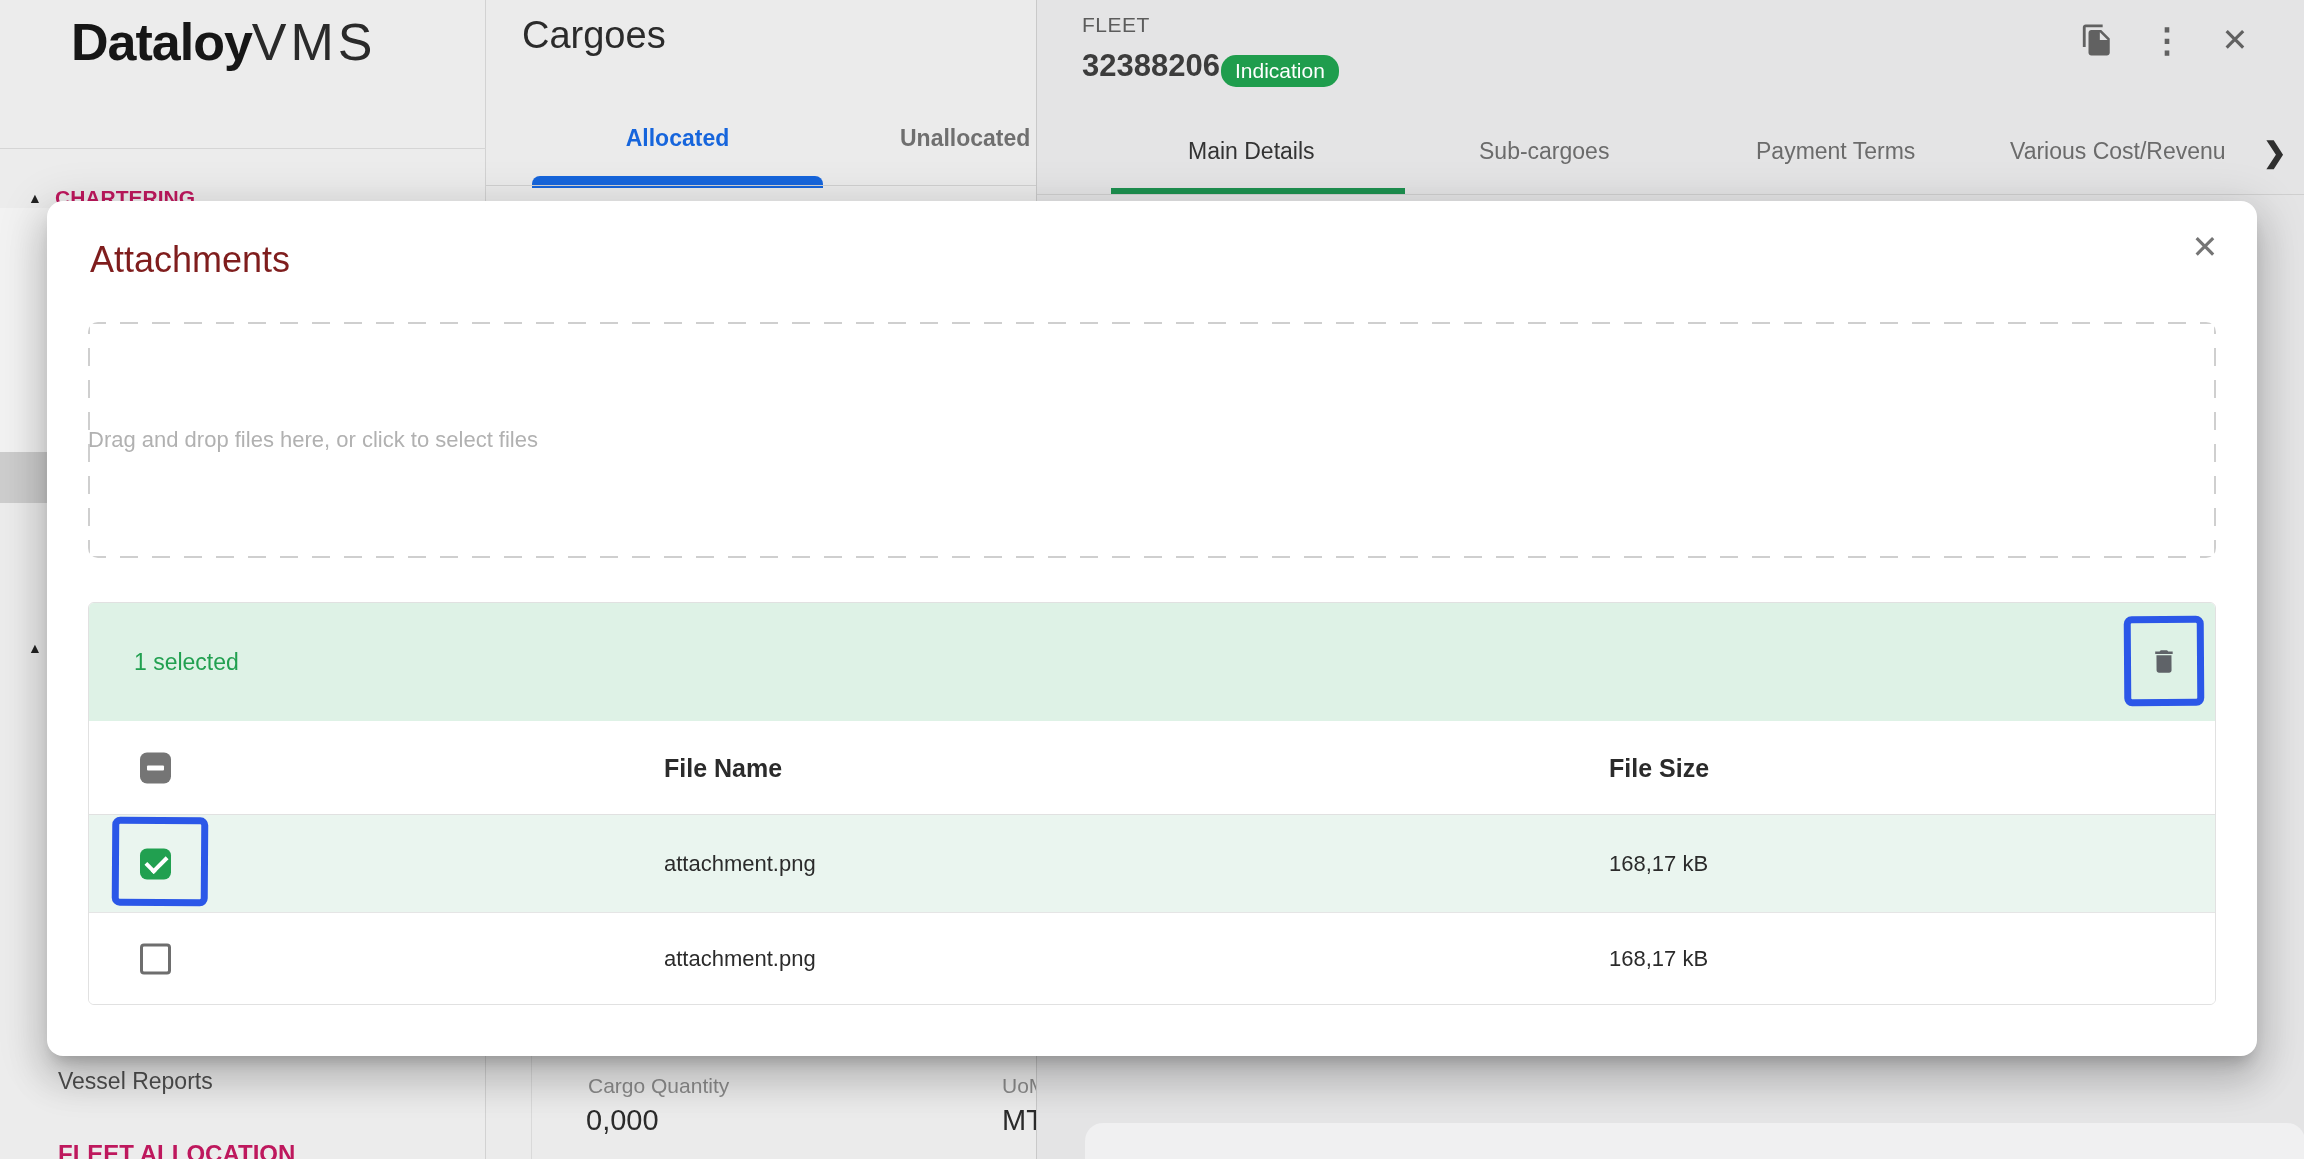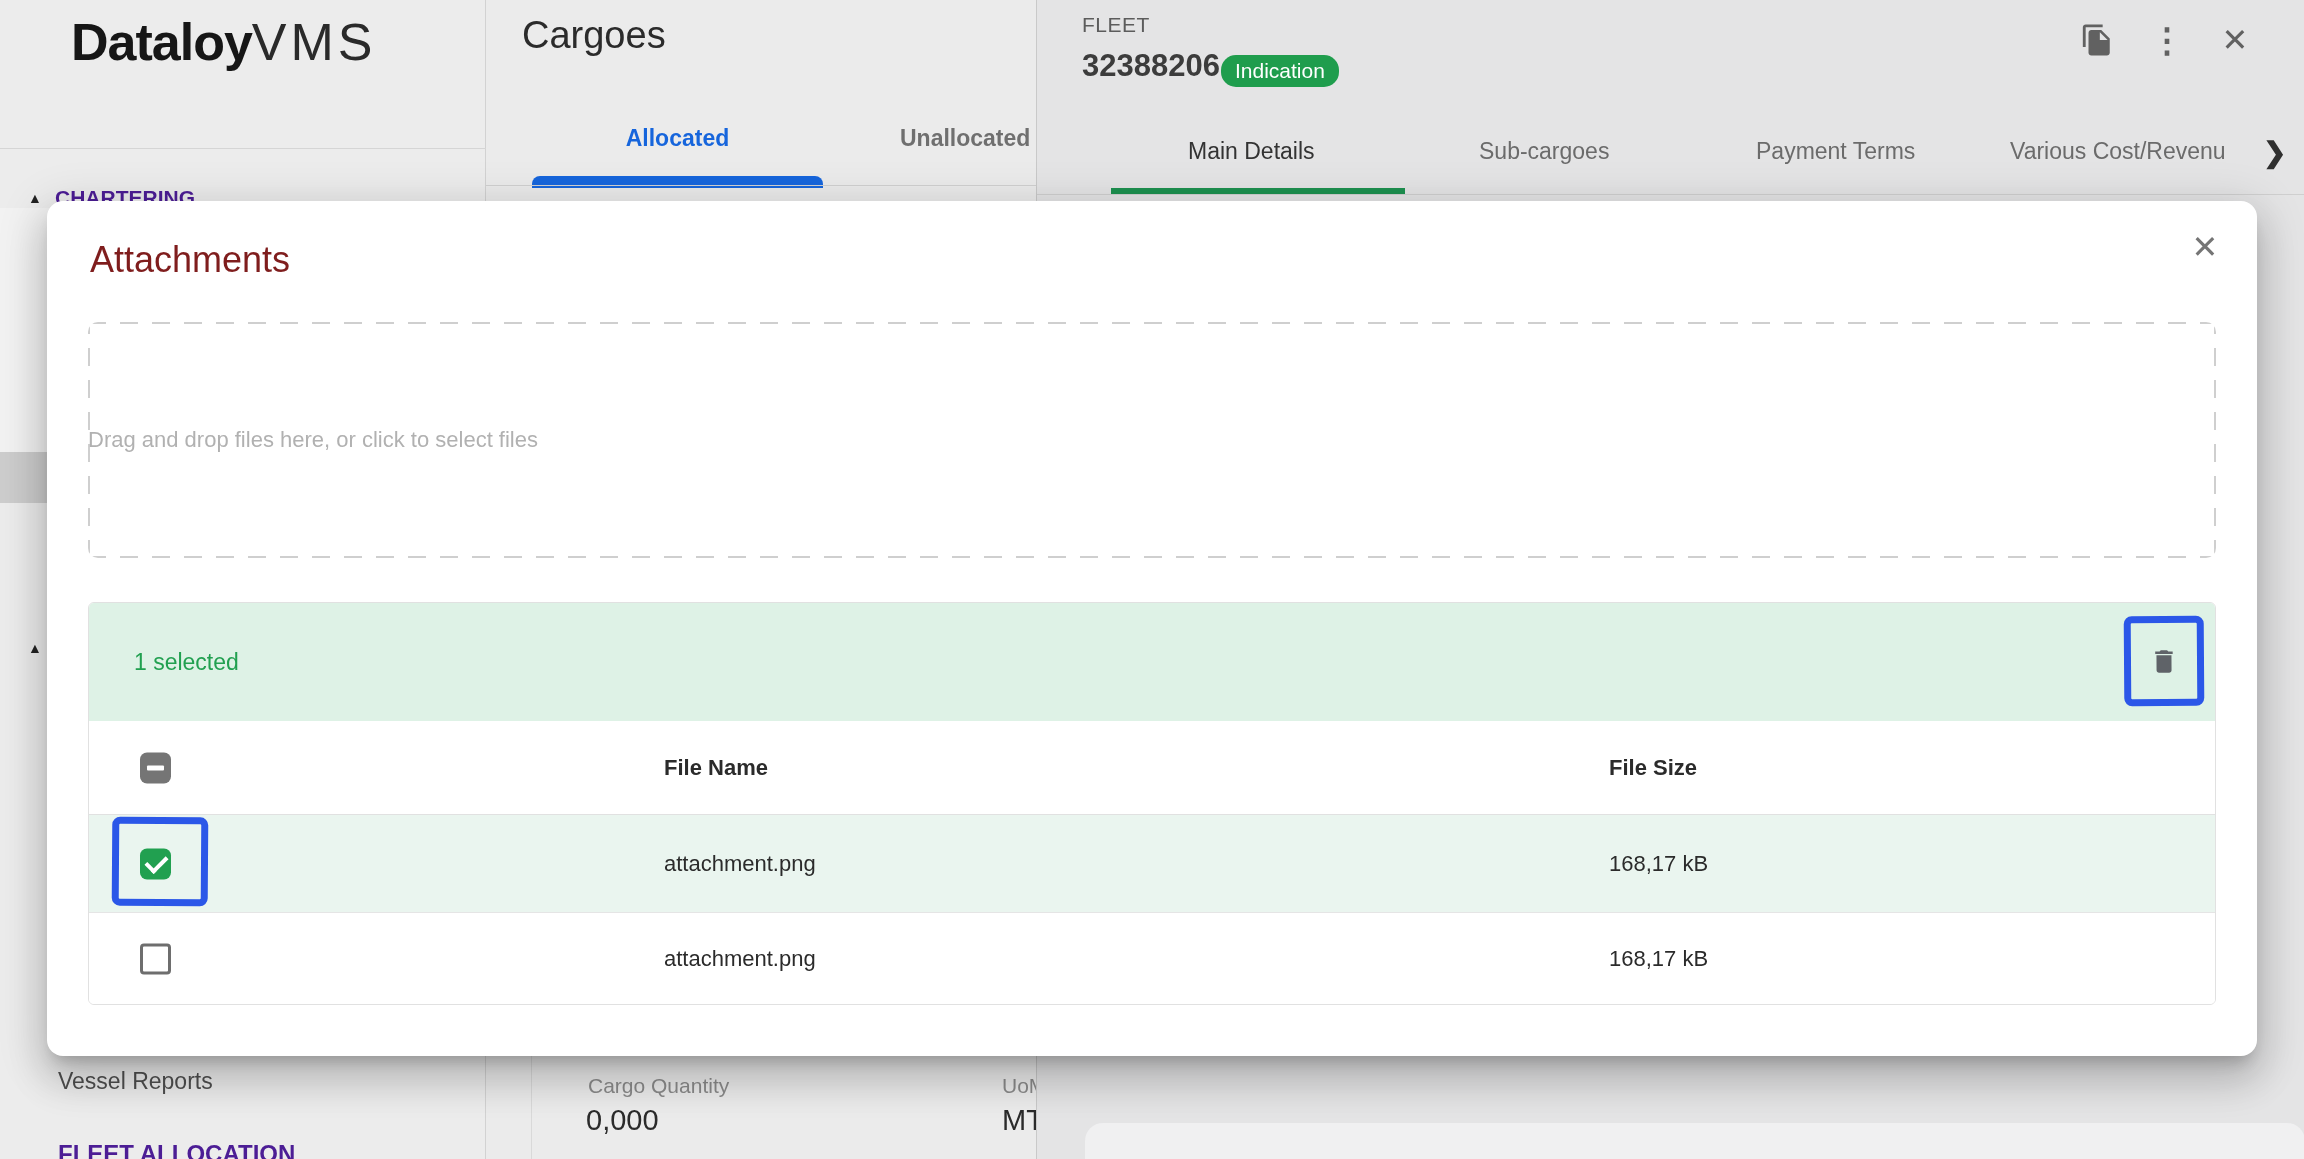--- a/index.html
+++ b/index.html
@@ -8,21 +8,21 @@
 
   
   #sidebar{left:0;top:0;width:486px;height:1159px;background:#ececec;border-right:1px solid #d2d2d2;box-sizing:border-box;}
   .logo{left:71px;top:12px;font-size:52px;color:#161616;white-space:nowrap;}
   .logo .primary{font-weight:800;letter-spacing:-1px;}
   .logo .secondary{font-weight:400;letter-spacing:4px;color:#2a2a2a;}
   .version{left:0;top:102px;width:486px;text-align:center;font-size:23px;font-weight:bold;color:#8a8a8a;}
   .side-divider{left:0;top:148px;width:486px;height:1px;background:#d5d5d5;}
   .side-subpanel{left:0;top:208px;width:486px;height:244px;background:#f2f2f2;}
   .side-selected{left:0;top:452px;width:486px;height:51px;background:#cdcdcd;}
-  .side-section{font-size:21px;font-weight:bold;color:#4c1d95;white-space:nowrap;}
+  .side-section{font-size:21px;font-weight:bold;color:#be185d;white-space:nowrap;}
   .side-caret{font-size:14px;color:#222;}
   .side-item{font-size:23px;color:#4f4f4f;white-space:nowrap;}
 
   
   #cargoes-panel{left:486px;top:0;width:550px;height:1159px;background:#ebebeb;overflow:hidden;}
   .cargoes-title{left:36px;top:14px;font-size:38px;color:#2b2b2b;}
   .tab-allocated{left:46px;top:125px;width:291px;text-align:center;font-size:23px;font-weight:bold;color:#1665dc;}
   .tab-allocated-underline{left:46px;top:176px;width:291px;height:12px;background:#1665dc;border-radius:8px 8px 0 0;}
   .tab-unallocated{left:414px;top:125px;font-size:23px;font-weight:bold;color:#6f6f6f;white-space:nowrap;}
   .mid-divider{left:0;top:185px;width:550px;height:1px;background:#d0d0d0;}
@@ -56,21 +56,21 @@
       repeating-linear-gradient(0deg,#cfcfcf 0 18px,transparent 18px 32px),
       repeating-linear-gradient(0deg,#cfcfcf 0 18px,transparent 18px 32px);
     background-position:0 0,0 100%,0 0,100% 0;background-size:100% 2px,100% 2px,2px 100%,2px 100%;background-repeat:no-repeat;
     display:flex;align-items:center;}
   .dropzone-text{font-size:22px;color:#b1b1b1;}
   .list-box{left:41px;top:401px;width:2128px;height:403px;border:1px solid #e1e1e1;border-radius:6px;box-sizing:border-box;overflow:hidden;background:#fff;}
   .toolbar{position:relative;height:118px;background:#def2e6;display:flex;align-items:center;}
   .toolbar-text{margin-left:45px;font-size:23px;color:#21a050;}
   .scribble{position:absolute;right:11px;top:13px;width:80px;height:90px;border:7px solid #2b57e8;border-radius:8px;box-sizing:border-box;display:flex;align-items:center;justify-content:center;transform:rotate(-.4deg);}
   .thead{position:relative;height:93px;border-bottom:1px solid #e1e1e1;background:#fff;}
-  .th{position:absolute;top:50%;transform:translateY(-50%);font-size:22px;font-weight:bold;color:#2b2b2b;white-space:nowrap;}
+  .th{position:absolute;top:50%;transform:translateY(-50%);font-size:25px;font-weight:bold;color:#2b2b2b;white-space:nowrap;}
   .trow{position:relative;height:97px;border-bottom:1px solid #e5e5e5;background:#fff;}
   .trow.selected{background:#eaf5ef;}
   .trow:last-child{border-bottom:none;height:92px;}
   .td{position:absolute;top:50%;transform:translateY(-50%);font-size:22px;color:#2b2b2b;white-space:nowrap;}
   .col-check{left:51px;}
   .col-name{left:575px;}
   .col-size{left:1520px;}
   .checkbox{position:absolute;top:50%;transform:translateY(-50%);width:31px;height:31px;box-sizing:border-box;border-radius:5px;}
   .checkbox.indeterminate{background:#757575;border-radius:7px;}
   .checkbox.indeterminate::after{content:"";position:absolute;left:7px;top:13px;width:17px;height:5px;background:#fff;border-radius:1px;}

